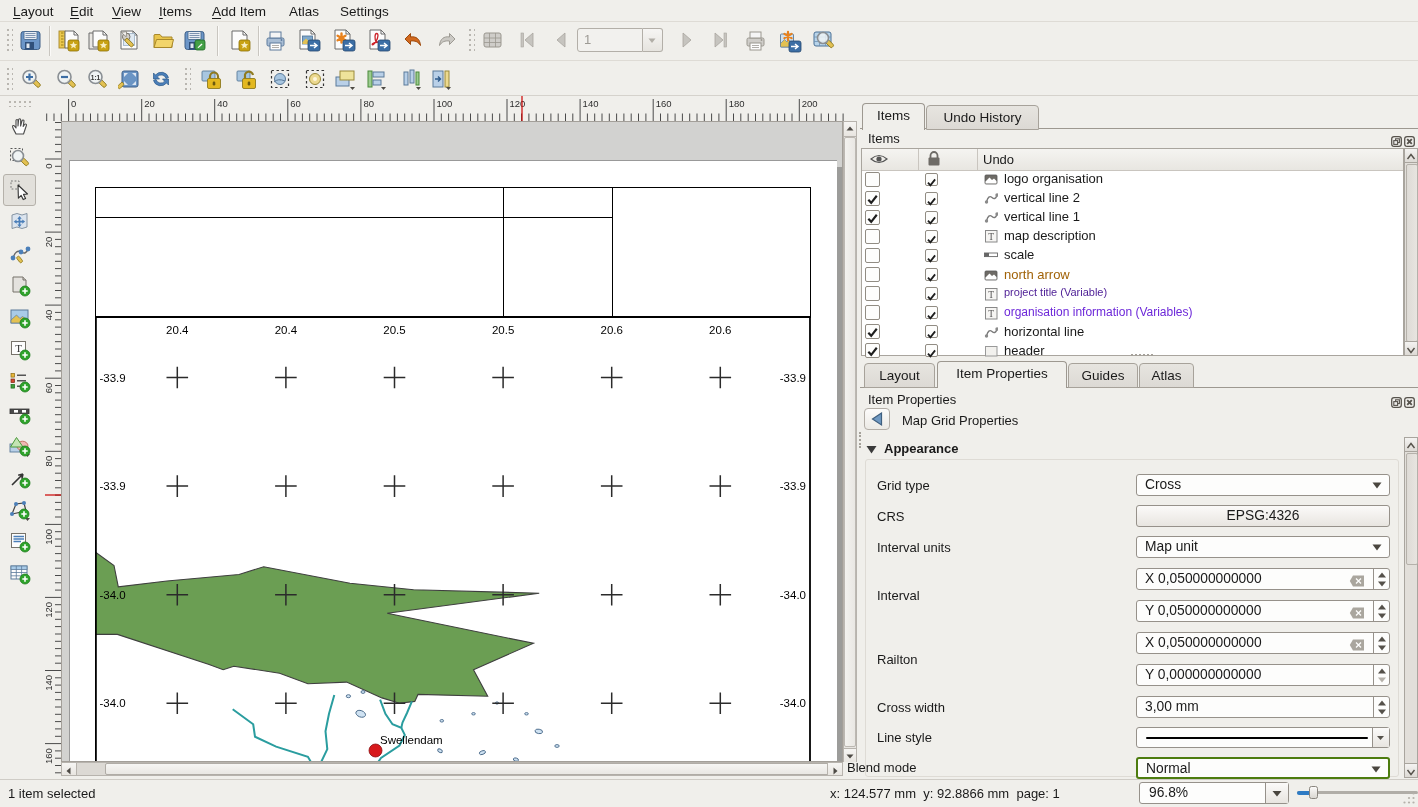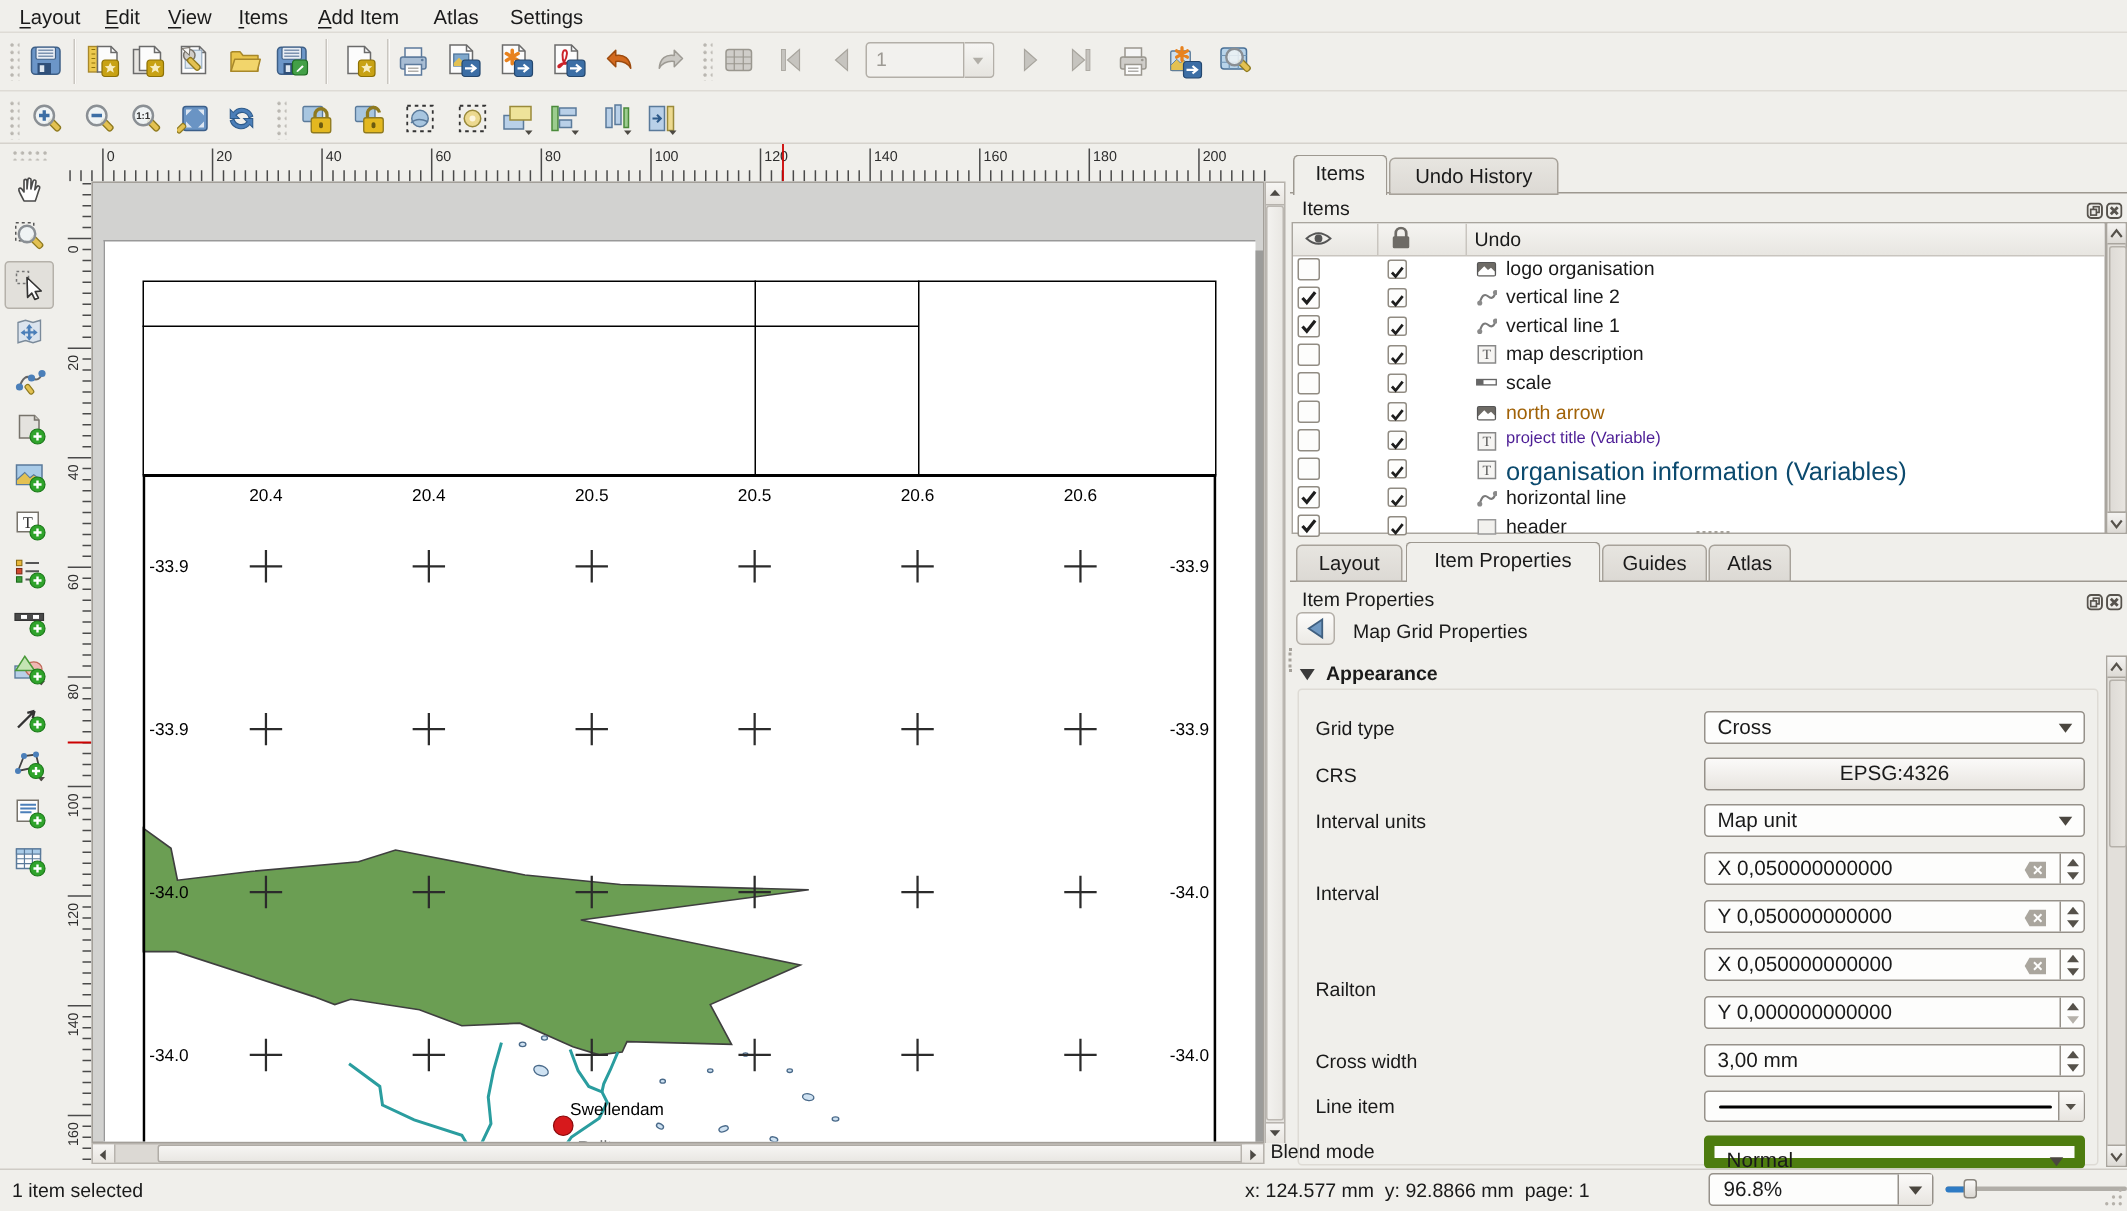--- a/index.html
+++ b/index.html
@@ -751,21 +751,21 @@
     </svg></div>
 <div style="position:absolute;left:1004px;top:285.6px;font-size:11px;color:#4c1d95;white-space:nowrap">project title (Variable)</div>
 <div style="position:absolute;left:865px;top:305.20000000000005px;width:15px;height:15px;background:#fdfdfc;border:1px solid #918c83;border-radius:2px;box-sizing:border-box"><svg width="13" height="13" viewBox="0 0 14 14" preserveAspectRatio="none"></svg></div>
 <div style="position:absolute;left:925px;top:306.20000000000005px;width:13px;height:13px;background:#fdfdfc;border:1px solid #918c83;border-radius:2px;box-sizing:border-box"><svg width="11" height="11" viewBox="0 0 14 14" preserveAspectRatio="none">
       <path d="M2.5 7.2 L5.6 10.6 L11.6 3" stroke="#1e1e1e" stroke-width="2.3" fill="none"></path>
     </svg></div>
 <div style="position:absolute;left:984px;top:305.70000000000005px;width:14px;height:14px"><svg width="14" height="14" viewBox="0 0 14 14" style="">
       <rect x="1.5" y="1.5" width="11.5" height="11.5" fill="#f6f5f3" stroke="#888" stroke-width="1"></rect>
       <text x="7.2" y="10.5" font-size="9.5" text-anchor="middle" fill="#555" font-family="Liberation Serif">T</text>
     </svg></div>
-<div style="position:absolute;left:1004px;top:304.70000000000005px;font-size:17px;color:#0c4a6e;white-space:nowrap">organisation information (Variables)</div>
+<div style="position:absolute;left:1004px;top:304.70000000000005px;font-size:12px;color:#6d28d9;white-space:nowrap">organisation information (Variables)</div>
 <div style="position:absolute;left:865px;top:324.3px;width:15px;height:15px;background:#fdfdfc;border:1px solid #918c83;border-radius:2px;box-sizing:border-box"><svg width="13" height="13" viewBox="0 0 14 14" preserveAspectRatio="none">
       <path d="M2.5 7.2 L5.6 10.6 L11.6 3" stroke="#1e1e1e" stroke-width="2.3" fill="none"></path>
     </svg></div>
 <div style="position:absolute;left:925px;top:325.3px;width:13px;height:13px;background:#fdfdfc;border:1px solid #918c83;border-radius:2px;box-sizing:border-box"><svg width="11" height="11" viewBox="0 0 14 14" preserveAspectRatio="none">
       <path d="M2.5 7.2 L5.6 10.6 L11.6 3" stroke="#1e1e1e" stroke-width="2.3" fill="none"></path>
     </svg></div>
 <div style="position:absolute;left:984px;top:324.8px;width:14px;height:14px"><svg width="14" height="14" viewBox="0 0 14 14" style="">
       <path d="M2.5 11 Q4.5 3.5 8 6.5 T13 4" fill="none" stroke="#7a7a7a" stroke-width="1.4"></path>
       <circle cx="2.5" cy="11" r="1.7" fill="#8a8a8a"></circle>
       <circle cx="13" cy="4" r="1.7" fill="#8a8a8a"></circle>
@@ -860,29 +860,29 @@
 <div style="position:absolute;left:1373px;top:665px;width:16px;height:20px;border-left:1px solid #96918a"><svg width="16" height="20" viewBox="0 0 16 20" style="">
       <path d="M4 8.5 L8 3.5 L12 8.5 Z" fill="#55514a"></path>
       <path d="M4 12.5 L8 17.5 L12 12.5 Z" fill="#b5b1aa"></path>
     </svg></div>
 <div class="lbl" style="left:877px;top:700px">Cross width</div>
 <div style="position:absolute;left:1136px;top:696px;width:254px;height:22px;background:#fdfdfc;border:1px solid #96918a;border-radius:3px;box-sizing:border-box;font-size:13.8px;color:#1a1a1a;line-height:20px;padding-left:8px">3,00 mm</div>
 <div style="position:absolute;left:1373px;top:697px;width:16px;height:20px;border-left:1px solid #96918a"><svg width="16" height="20" viewBox="0 0 16 20" style="">
       <path d="M4 8.5 L8 3.5 L12 8.5 Z" fill="#55514a"></path>
       <path d="M4 12.5 L8 17.5 L12 12.5 Z" fill="#55514a"></path>
     </svg></div>
-<div class="lbl" style="left:877px;top:730px">Line item</div>
+<div class="lbl" style="left:877px;top:730px">Line style</div>
 <div style="position:absolute;left:1136px;top:727px;width:254px;height:21px;background:#fdfdfc;border:1px solid #96918a;border-radius:3px;box-sizing:border-box">
     <div style="position:absolute;left:9px;top:9px;width:222px;height:1.6px;background:#000;border-radius:1px"></div>
     <div style="position:absolute;right:0;top:0;width:16px;height:19px;border-left:1px solid #96918a;background:linear-gradient(#fbfaf9,#e8e5e0)"><svg width="15" height="19" viewBox="0 0 15 19" style="">
         <path d="M4 8 L7.5 12 L11 8" fill="#55514a"></path>
       </svg></div>
   </div>
 <div class="lbl" style="left:847px;top:760px">Blend mode</div>
-<div style="position:absolute;left:1136px;top:757px;width:254px;height:22px;background:#fdfdfc;border:7px solid #4d7c0f;border-radius:3px;box-sizing:border-box;font-size:13.8px;color:#1a1a1a;line-height:20px;padding-left:8px">Normal<svg width="12" height="20" style="position:absolute;right:6px;top:0">
+<div style="position:absolute;left:1136px;top:757px;width:254px;height:22px;background:#fdfdfc;border:2px solid #4d7c0f;border-radius:3px;box-sizing:border-box;font-size:13.8px;color:#1a1a1a;line-height:20px;padding-left:8px">Normal<svg width="12" height="20" style="position:absolute;right:6px;top:0">
       <path d="M1.5 7.5 H10.5 L6 13.5 Z" fill="#4a463f"></path>
     </svg></div>
 <div style="position:absolute;left:1404px;top:437px;width:14px;height:341px;background:#e2dfda;border:1px solid #a9a59e;box-sizing:border-box">
     <div style="position:absolute;left:0;top:0;width:12px;height:13px;background:linear-gradient(#f4f3f1,#dddad5);border-bottom:1px solid #a9a59e"><svg width="12" height="12" viewBox="0 0 12 12" style="">
         <path d="M2.5 8 L6 3.5 L9.5 8" fill="none" stroke="#55514a" stroke-width="1.4"></path>
       </svg></div>
     <div style="position:absolute;left:1px;top:15px;width:10px;height:110px;background:linear-gradient(90deg,#dedbd6,#e8e5e0);border:1px solid #b5b1aa;border-radius:2px"></div>
     <div style="position:absolute;left:0;bottom:0;width:12px;height:13px;background:linear-gradient(#f4f3f1,#dddad5);border-top:1px solid #a9a59e"><svg width="12" height="12" viewBox="0 0 12 12" style="">
         <path d="M2.5 4 L6 8.5 L9.5 4" fill="none" stroke="#55514a" stroke-width="1.4"></path>
       </svg></div>

